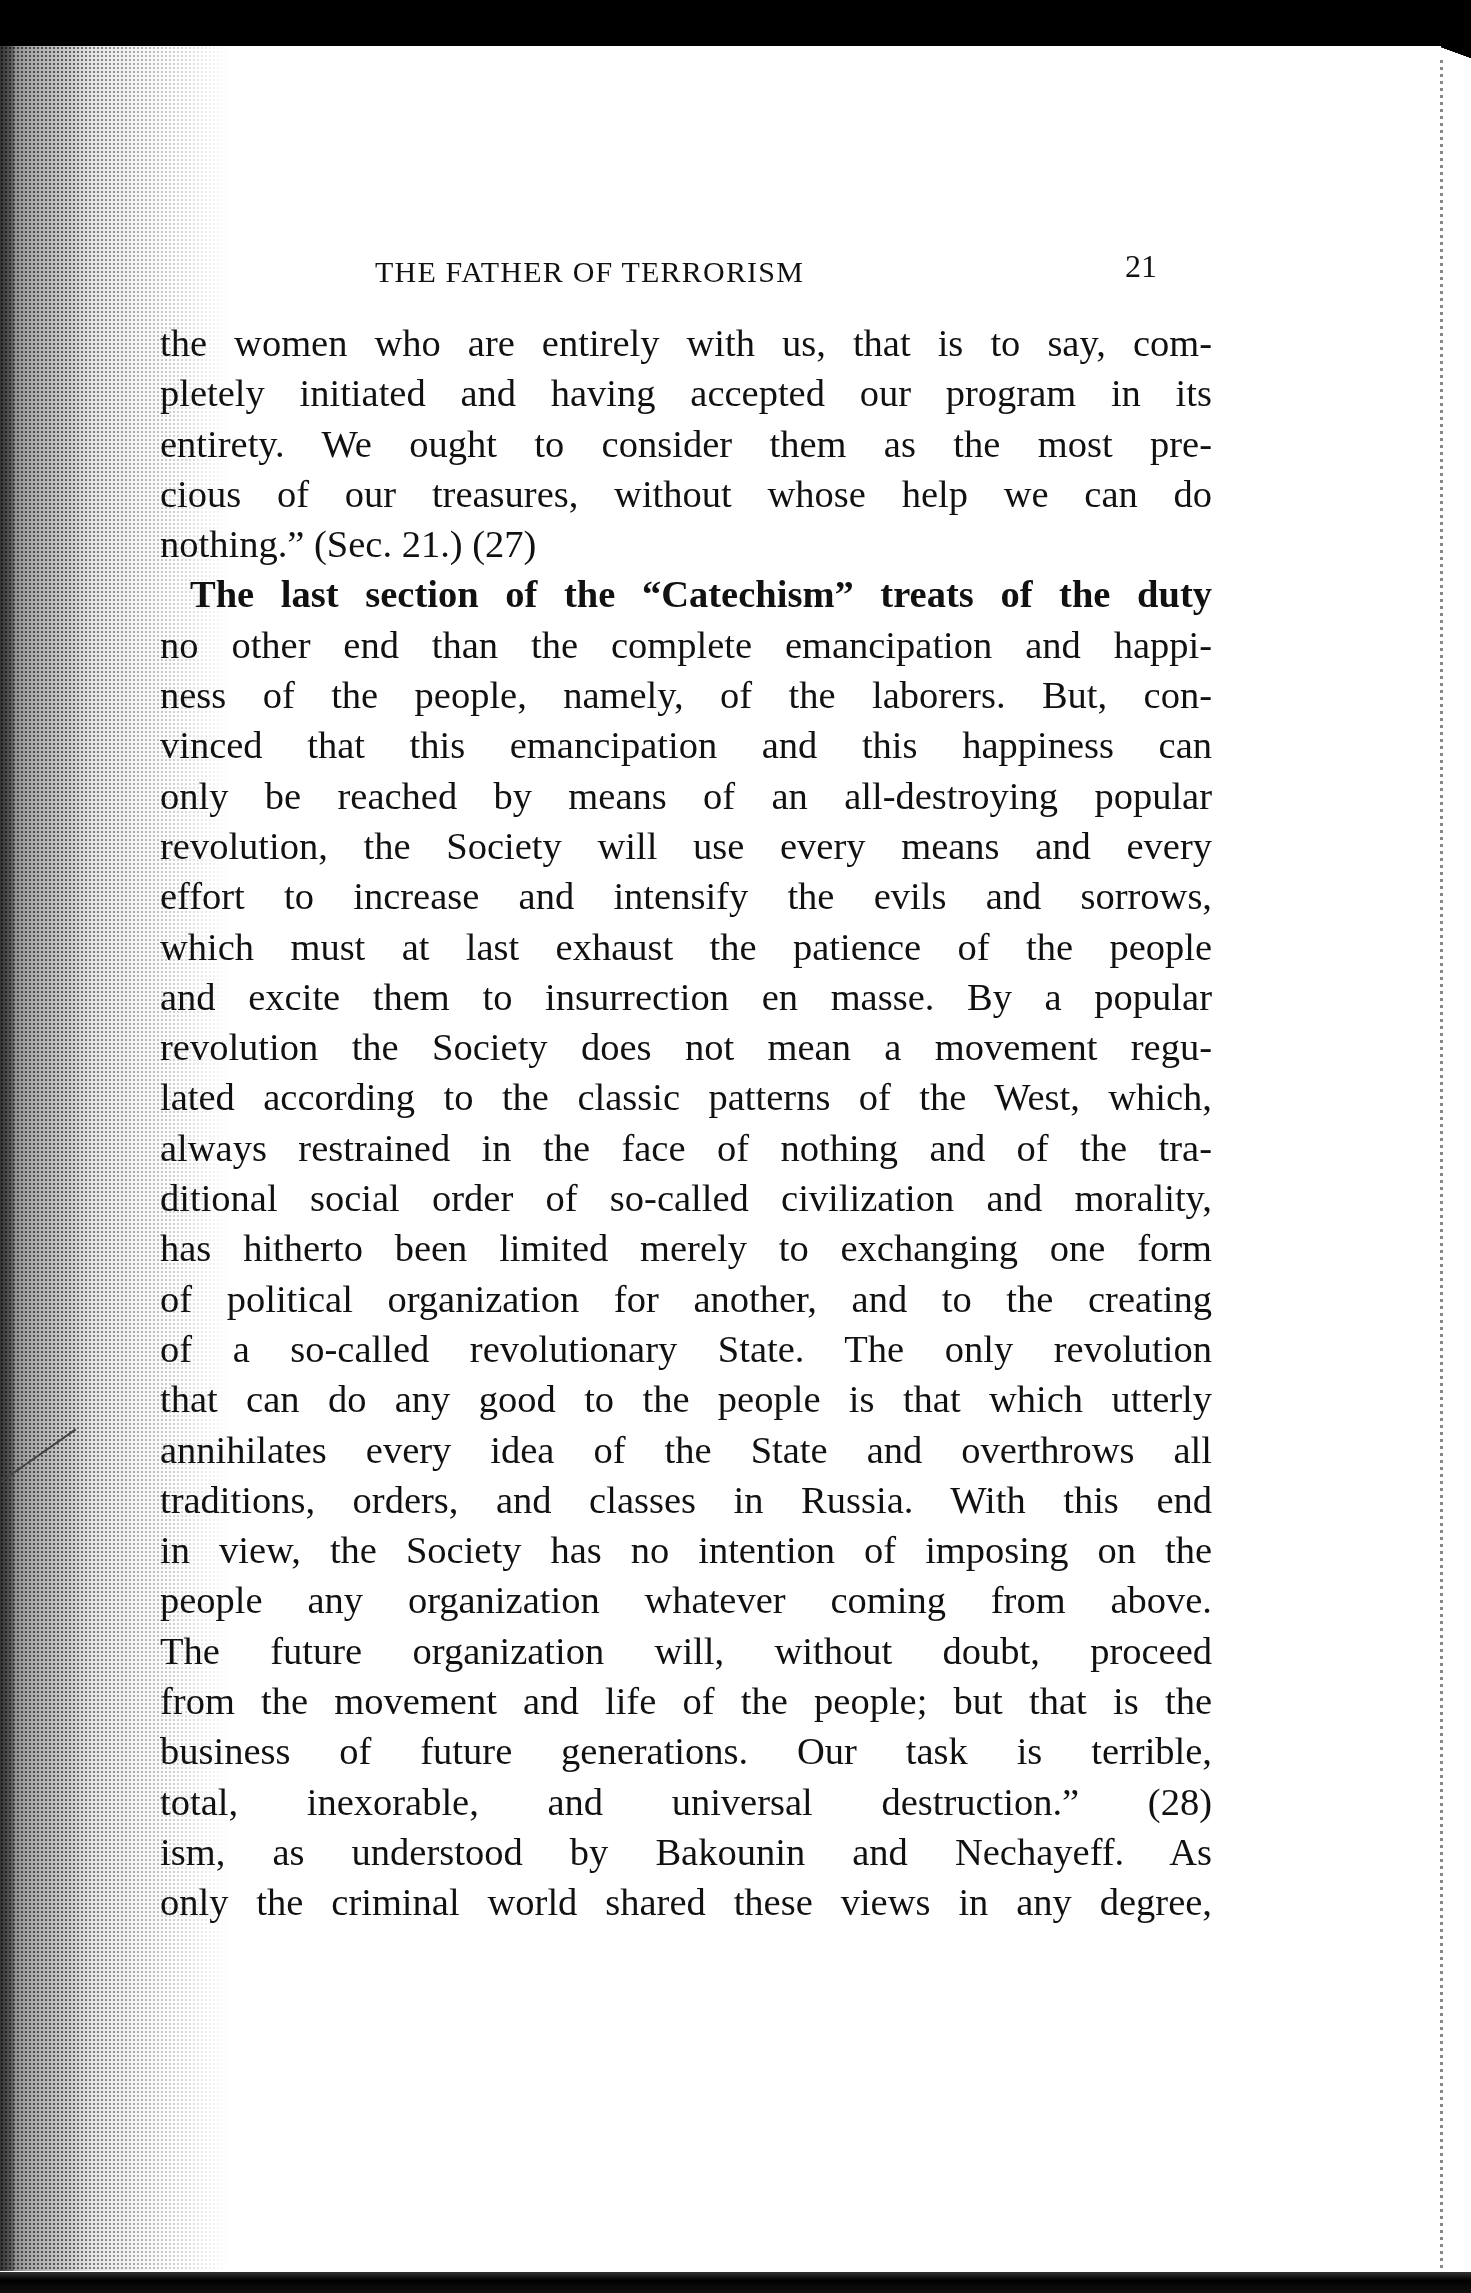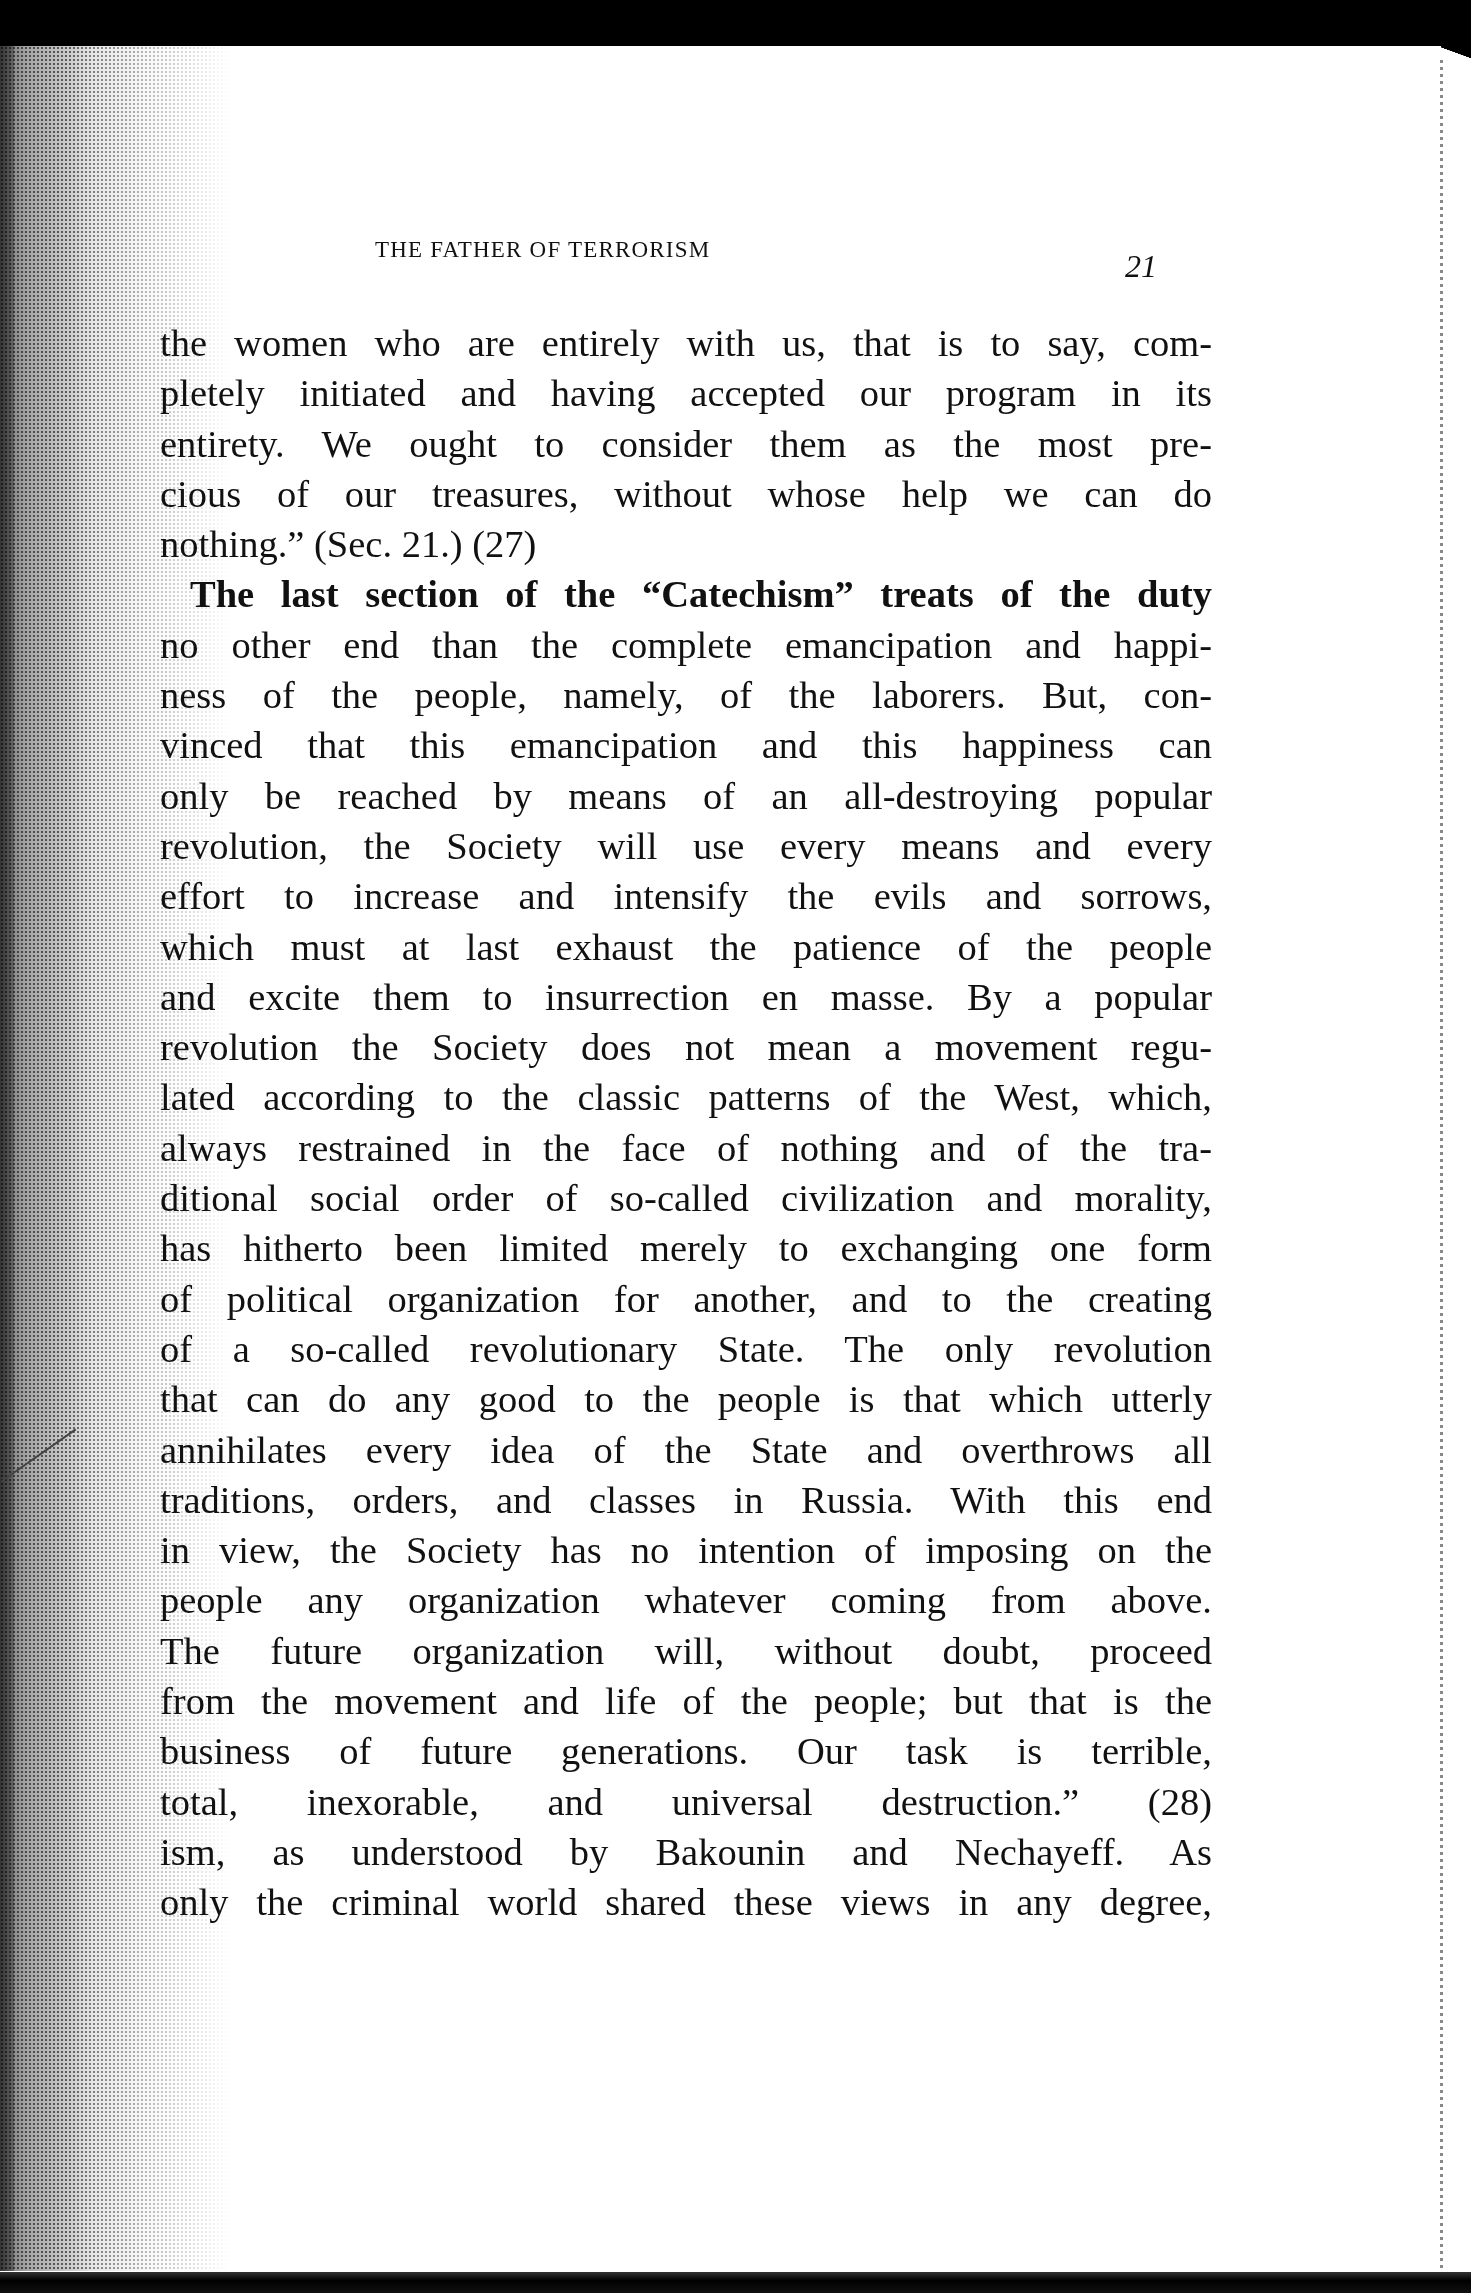--- a/index.html
+++ b/index.html
@@ -36,27 +36,27 @@
   .right-edge {
     position: absolute; left: 1440px; top: 60px; width: 3px; height: 2210px;
     background: repeating-linear-gradient(to bottom, #555 0 3px, transparent 3px 7px);
     opacity: 0.7;
   }
   .bottom-band {
     position: absolute; left: 0; top: 2272px; width: 1471px; height: 21px;
     background: linear-gradient(to bottom, #333 0%, #000 40%, #111 100%);
   }
   .running-head {
-    position: absolute; left: 375px; top: 230px;
-    font-size: 23px; letter-spacing: 1.2px; line-height: 40px;
+    position: absolute; left: 375px; top: 252px;
+    font-size: 30px; letter-spacing: 1.2px; line-height: 40px;
     white-space: nowrap;
   }
   .page-number {
     position: absolute; left: 1125px; top: 246px;
-    font-size: 32px; line-height: 40px; font-style: italic;
+    font-size: 32px; line-height: 40px;
   }
   .body-text {
     position: absolute; left: 160px; top: 318px; width: 1052px;
     font-size: 38.5px; line-height: 50.3px;
   }
   .line {
     display: block; height: 50.3px; white-space: nowrap;
     text-align: justify; text-align-last: justify;
   }
   .line.last { text-align-last: left; }

